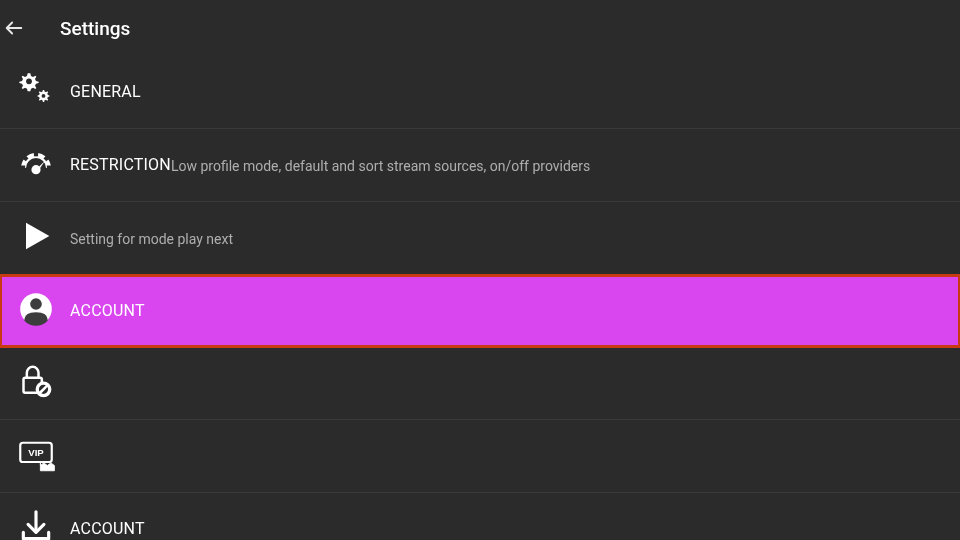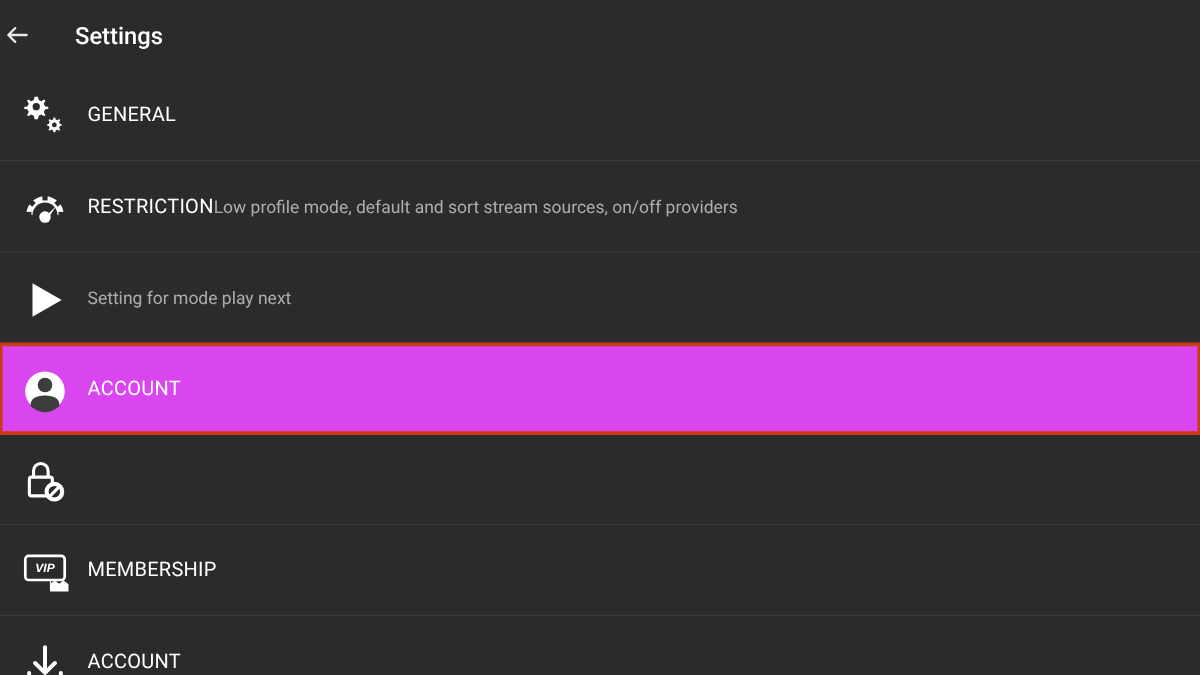--- a/index.html
+++ b/index.html
@@ -52,25 +52,24 @@
     .row.highlighted {
       background: #d946ef;
       outline: 3px solid #c93a12;
       outline-offset: -2px;
       border-bottom: none;
     }
     .icon-wrap {
       width: 44px;
       height: 44px;
       display: flex;
-      align-items: flex-end;
+      align-items: flex-start;
       justify-content: center;
       flex-shrink: 0;
       margin-right: 12px;
-      font-style: italic;
     }
     .text-col {
       display: flex;
       justify-content: center;
     }
     .item-title {
       font-size: 16px;
       color: #ffffff;
       line-height: 1.3;
       letter-spacing: 0.2px;
@@ -172,23 +171,20 @@
   </div>
 
   <div class="row no-sub">
     <div class="icon-wrap">
       <svg width="42" height="42" viewBox="0 0 48 48" fill="none" stroke="#ffffff" stroke-width="2.5" stroke-linejoin="round">
         <rect x="6" y="10" width="36" height="22" rx="3"></rect>
         <text x="24" y="25" font-size="11" font-family="Arial" font-weight="bold" fill="#ffffff" stroke="none" text-anchor="middle">VIP</text>
         <path d="M29 32 L29 36 L33 33 L37 36 L41 33 L45 36 L45 42 L29 42 Z" fill="#ffffff" stroke="#ffffff" stroke-width="1"></path>
       </svg>
     </div>
-    <div class="text-col">
-      <div class="item-title">MEMBERSHIP</div>
-    </div>
   </div>
 
   <div class="row no-sub">
     <div class="icon-wrap">
       <svg width="38" height="38" viewBox="0 0 48 48" fill="none" stroke="#ffffff" stroke-width="4" stroke-linecap="round" stroke-linejoin="round">
         <line x1="24" y1="6" x2="24" y2="30"></line>
         <polyline points="14,22 24,32 34,22"></polyline>
         <path d="M8 32 L8 40 L40 40 L40 32"></path>
       </svg>
     </div>

